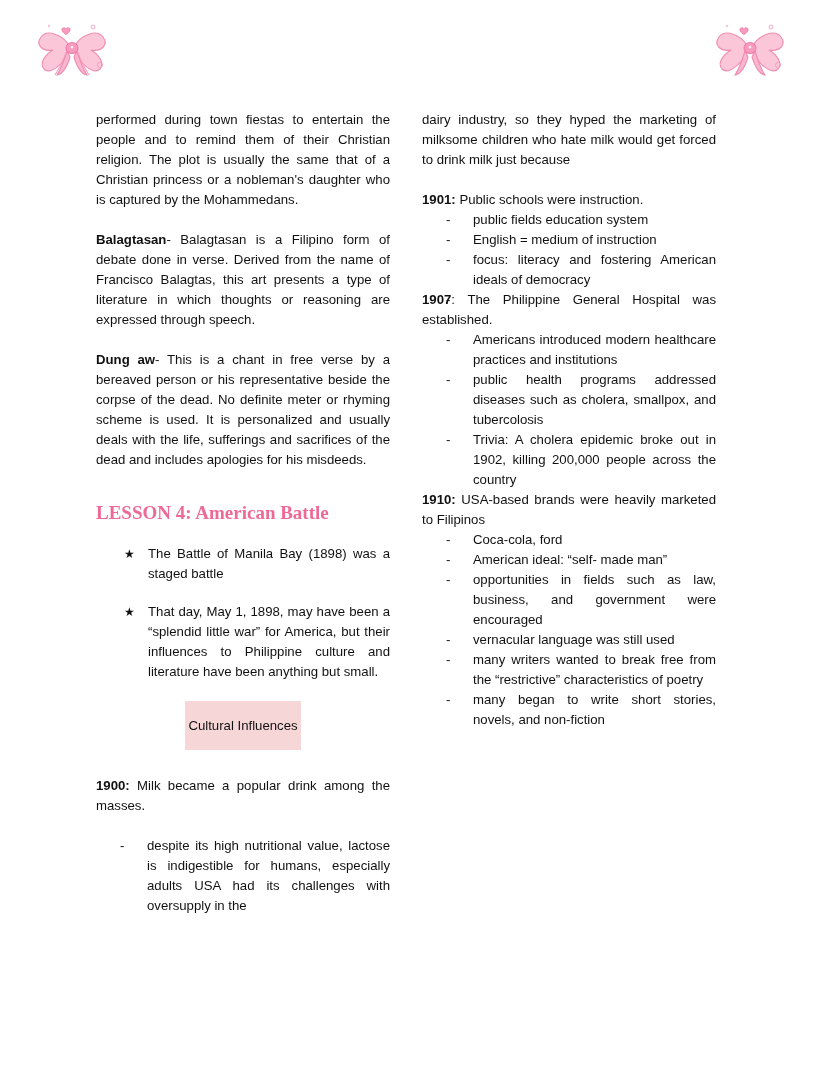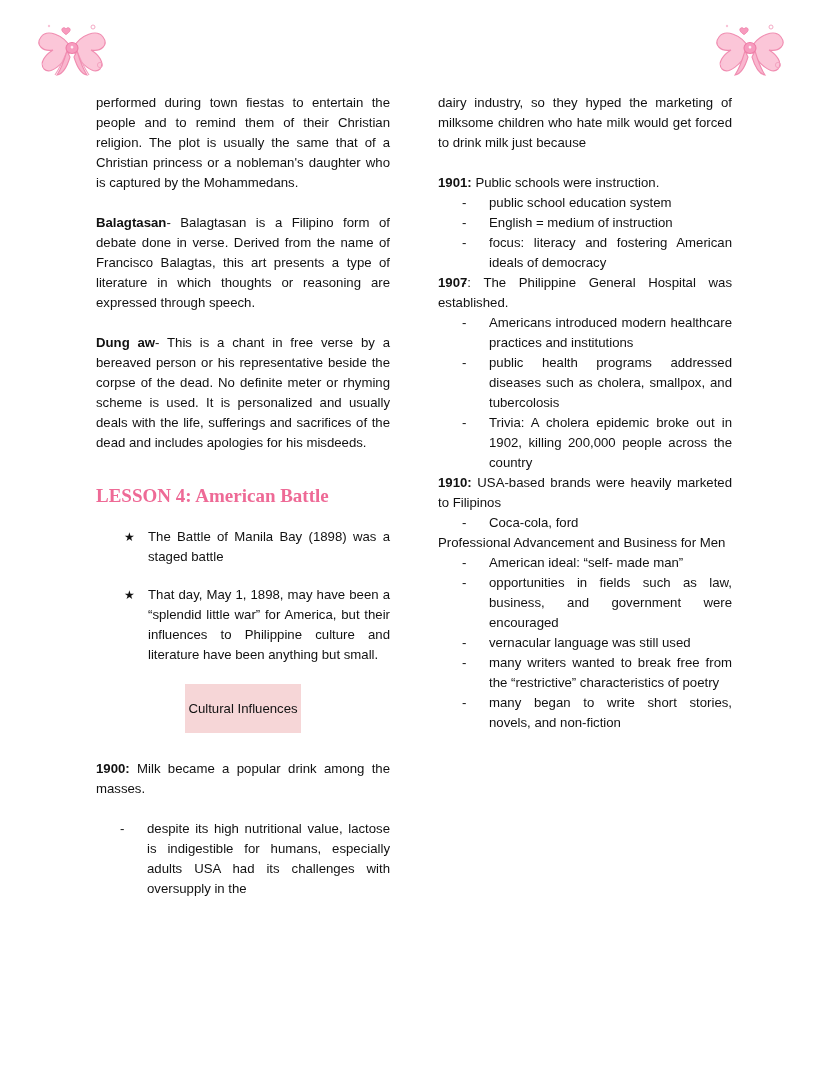--- a/index.html
+++ b/index.html
@@ -31,25 +31,25 @@
     height: 62px;
     top: 17px;
   }
   .bow.left  { left: 33px; }
   .bow.right { left: 711px; }
   .bow svg { width: 100%; height: 100%; display: block; }
 
   
   .columns {
     position: absolute;
-    top: 93px;
+    top: 110px;
     left: 96px;
     width: 637px;
     display: flex;
-    gap: 48px;
+    gap: 32px;
   }
   .col {
     width: 294px;
     flex: 0 0 294px;
   }
 
   p, .blk {
     margin: 0;
     font-size: 13.2px;
     line-height: 20px;
@@ -221,21 +221,21 @@
 
     <div class="col">
 
       <p class="blk">dairy industry, so they hyped the marketing of milksome children who hate milk would get forced to drink milk just because</p>
 
       <p class="blk"><span class="bold">1901:</span><span>  Public schools were instruction.</span></p>
 
       <ul class="dash-list">
         <li>
           <span class="dash-glyph">-</span>
-          <span>public school education system</span>
+          <span>public fields education system</span>
         </li>
         <li>
           <span class="dash-glyph">-</span>
           <span>English = medium of instruction</span>
         </li>
         <li>
           <span class="dash-glyph">-</span>
           <span>focus: literacy and fostering American ideals of democracy</span>
         </li>
         <li>
@@ -262,21 +262,20 @@
 
       <p class="blk"><span class="bold">1910:</span><span> USA-based brands were heavily marketed to Filipinos</span></p>
 
       <ul class="dash-list">
         <li>
           <span class="dash-glyph">-</span>
           <span>Coca-cola, ford</span>
         </li>
       </ul>
 
-      <p class="blk">Professional Advancement and Business for Men</p>
 
       <ul class="dash-list">
         <li>
           <span class="dash-glyph">-</span>
           <span>American ideal: “self- made man”</span>
         </li>
         <li>
           <span class="dash-glyph">-</span>
           <span>opportunities in fields such as law, business, and government were encouraged</span>
         </li>

